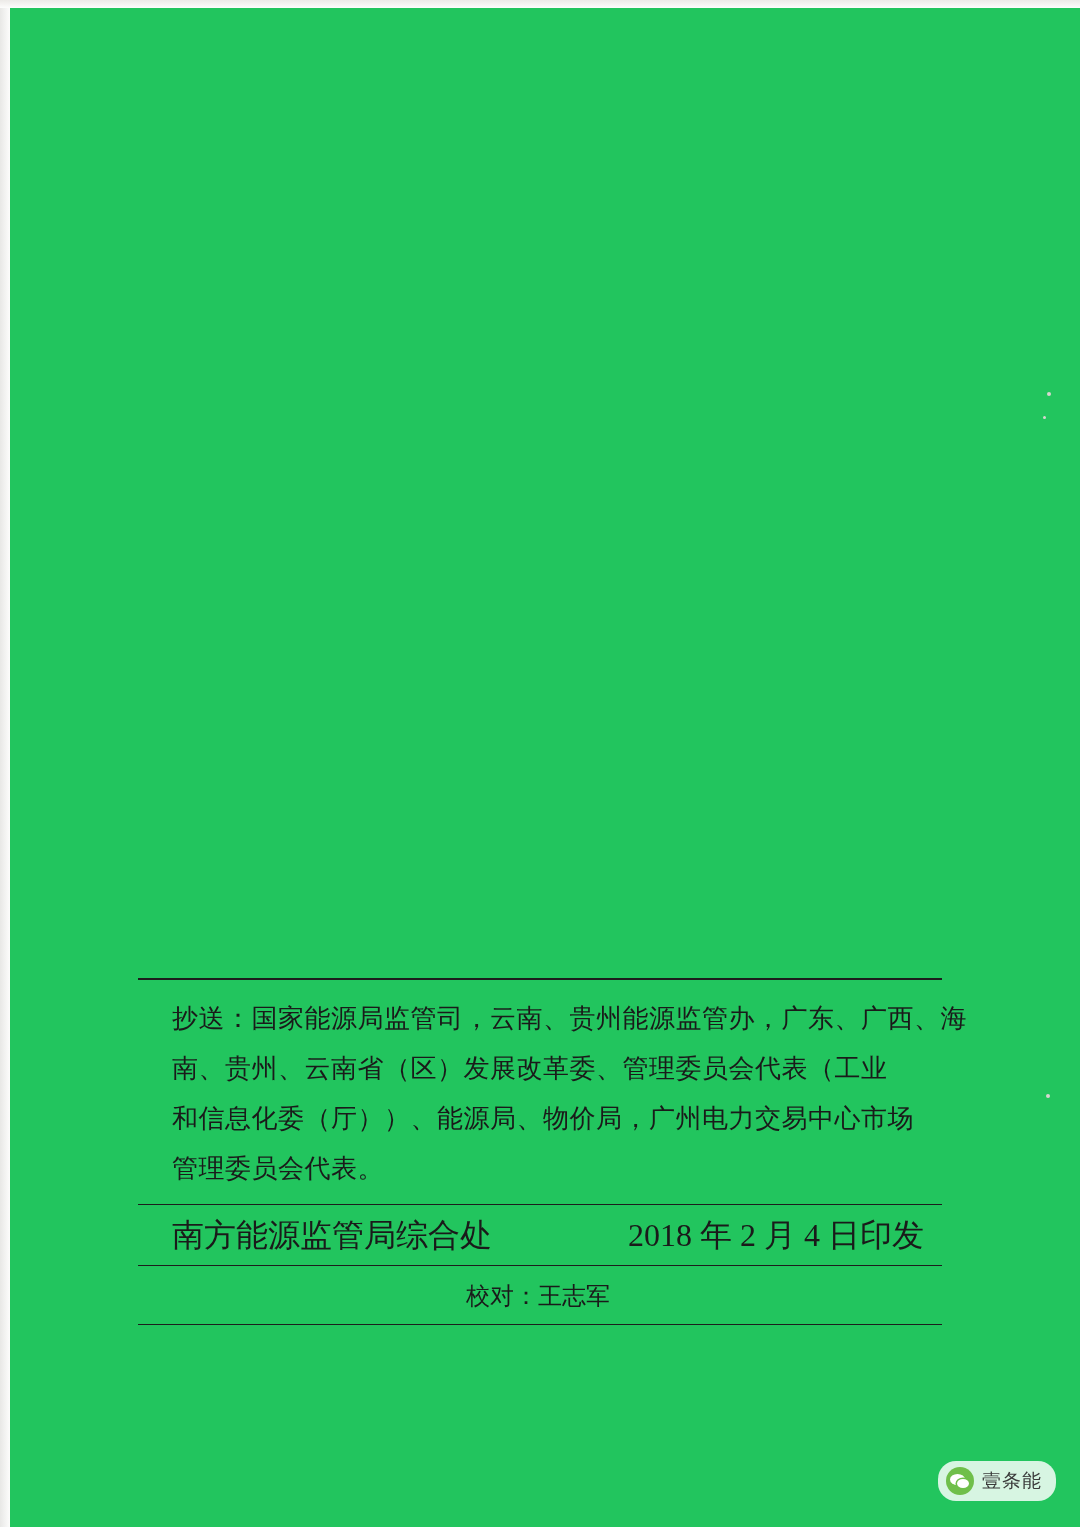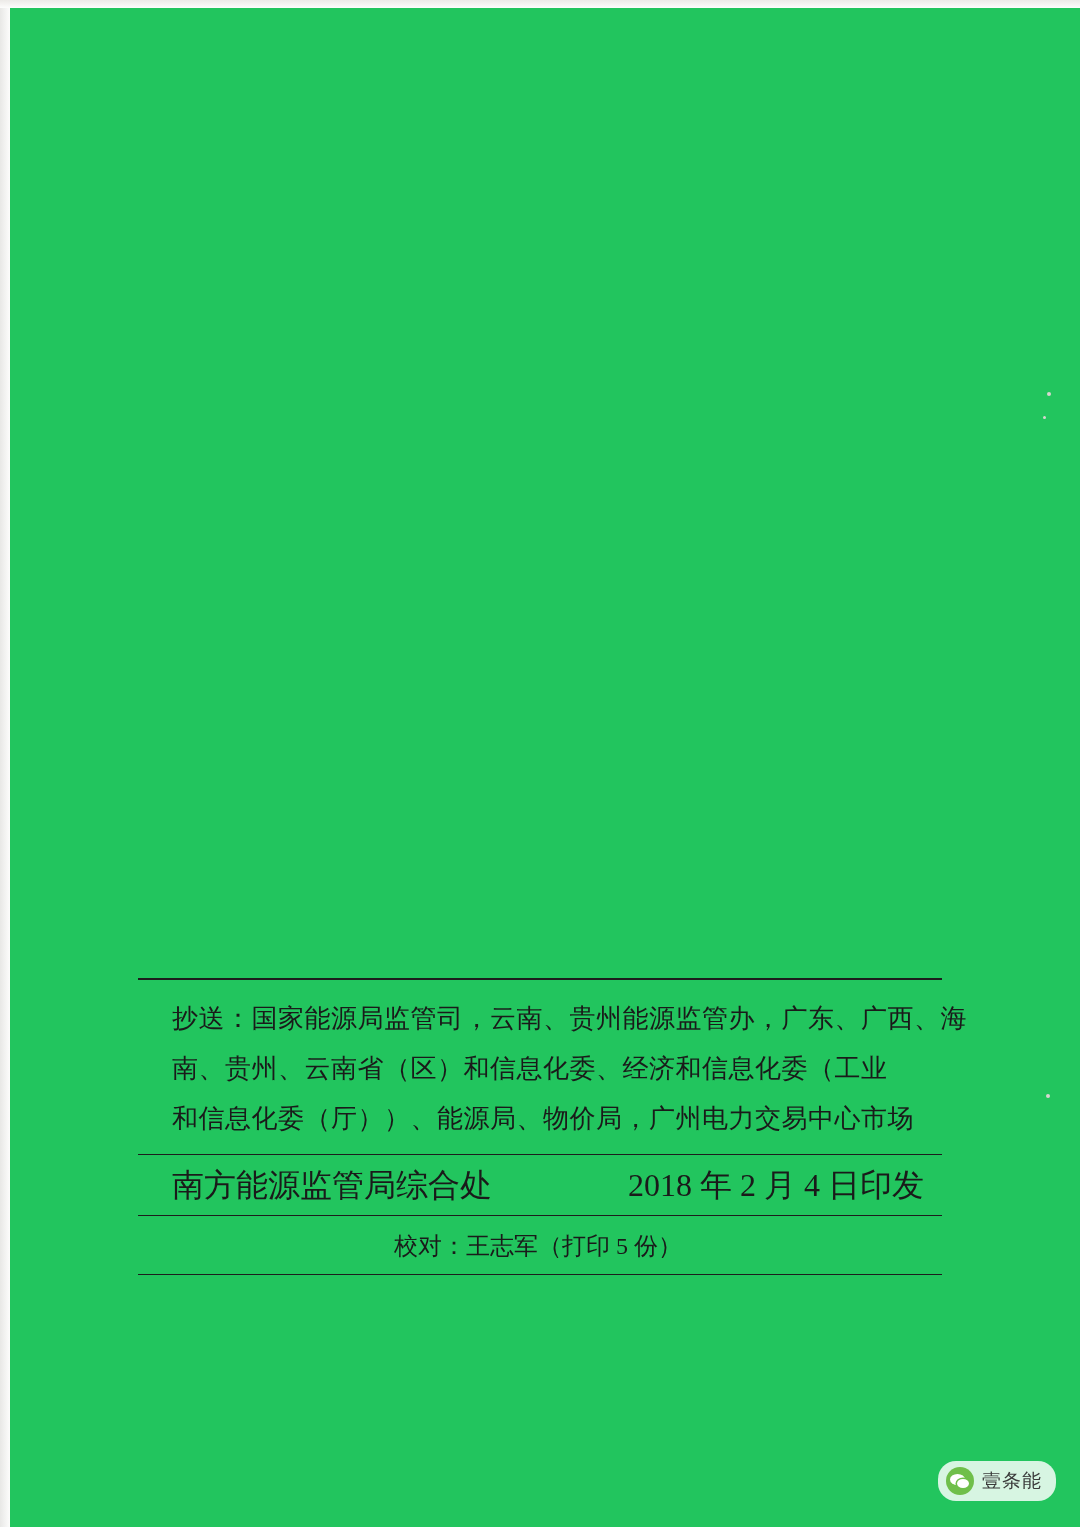--- a/index.html
+++ b/index.html
@@ -152,36 +152,36 @@
   <span class="speck s1"></span>
   <span class="speck s2"></span>
   <span class="speck s3"></span>
 
   <div class="footer-block">
 
     <div class="rule"></div>
 
     <div class="cc-body">
       <div class="cc-line first">抄送：国家能源局监管司，云南、贵州能源监管办，广东、广西、海</div>
-      <div class="cc-line indent">南、贵州、云南省（区）和信息化委、经济和信息化委（工业</div>
+      <div class="cc-line indent">南、贵州、云南省（区）发展改革委、管理委员会代表（工业</div>
       <div class="cc-line indent">和信息化委（厅））、能源局、物价局，广州电力交易中心市场</div>
+      <div class="cc-line indent">管理委员会代表。</div>
     </div>
 
     <div class="rule thin"></div>
 
     <div class="issue-row">
       <span>南方能源监管局综合处</span>
       <span>2018 年 2 月 4 日印发</span>
     </div>
 
     <div class="rule thin"></div>
 
     <div class="proof-row">
       <span>校对：王志军</span>
-      <span>（打印 5 份）</span>
     </div>
 
     <div class="rule thin"></div>
   </div>
 
   <div class="wm">
     <span class="wm-icon"></span>
     <span class="wm-text">壹条能</span>
   </div>
 </div>

